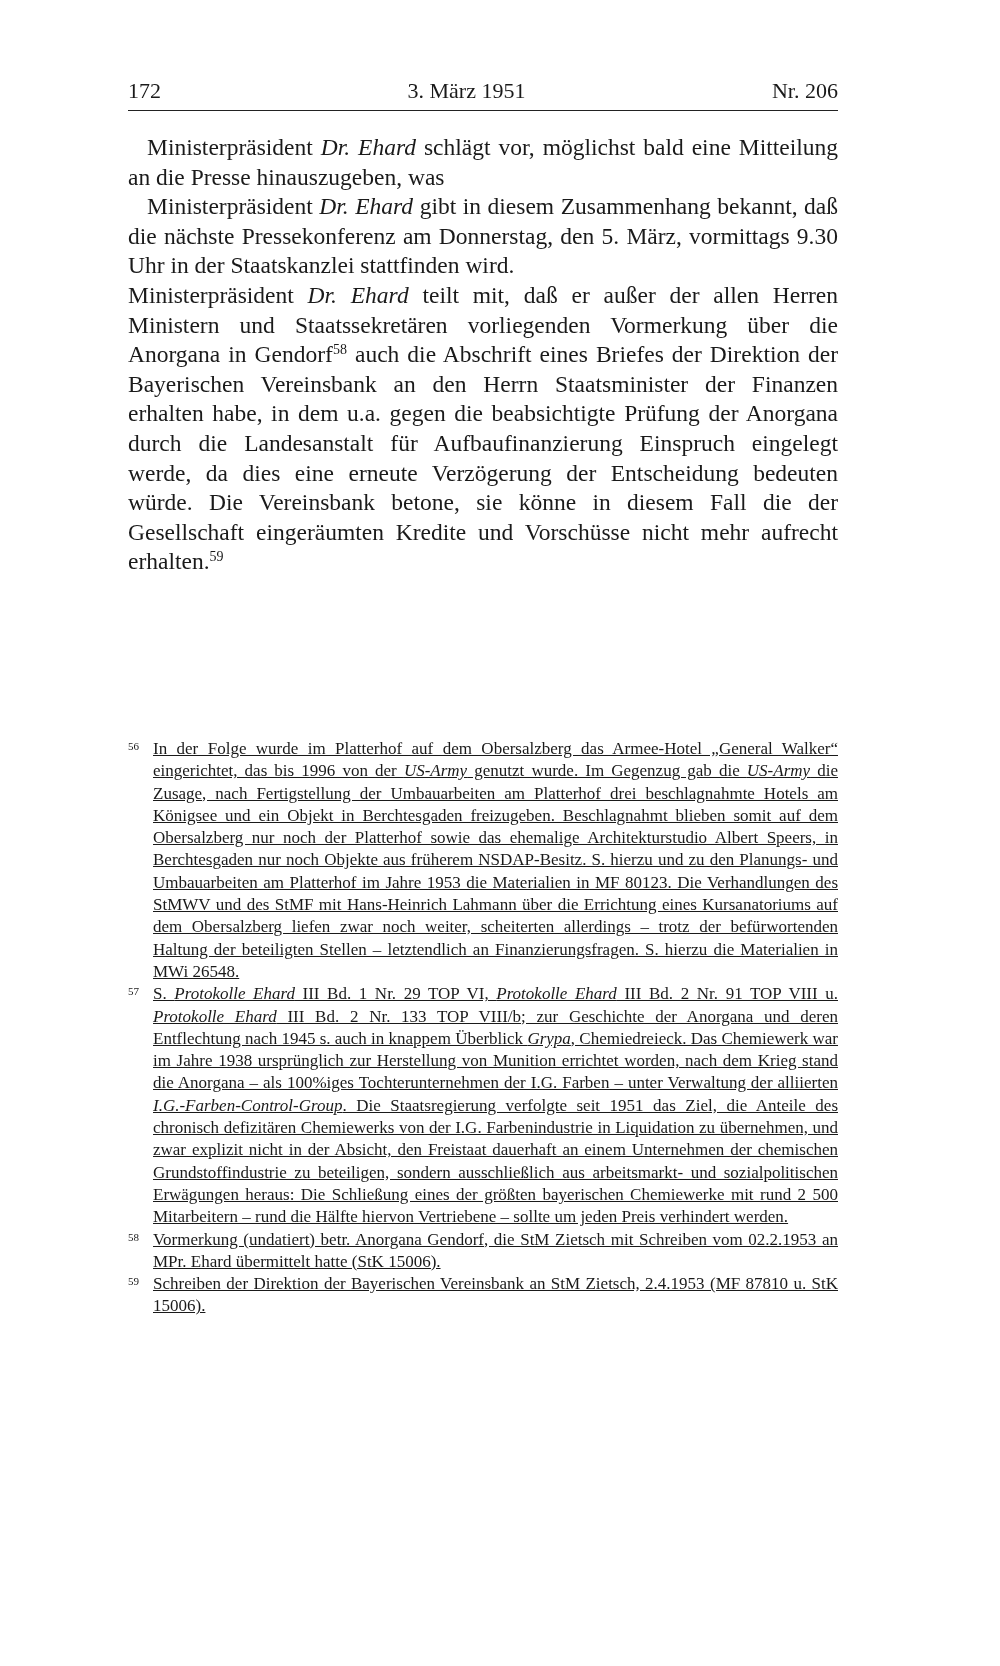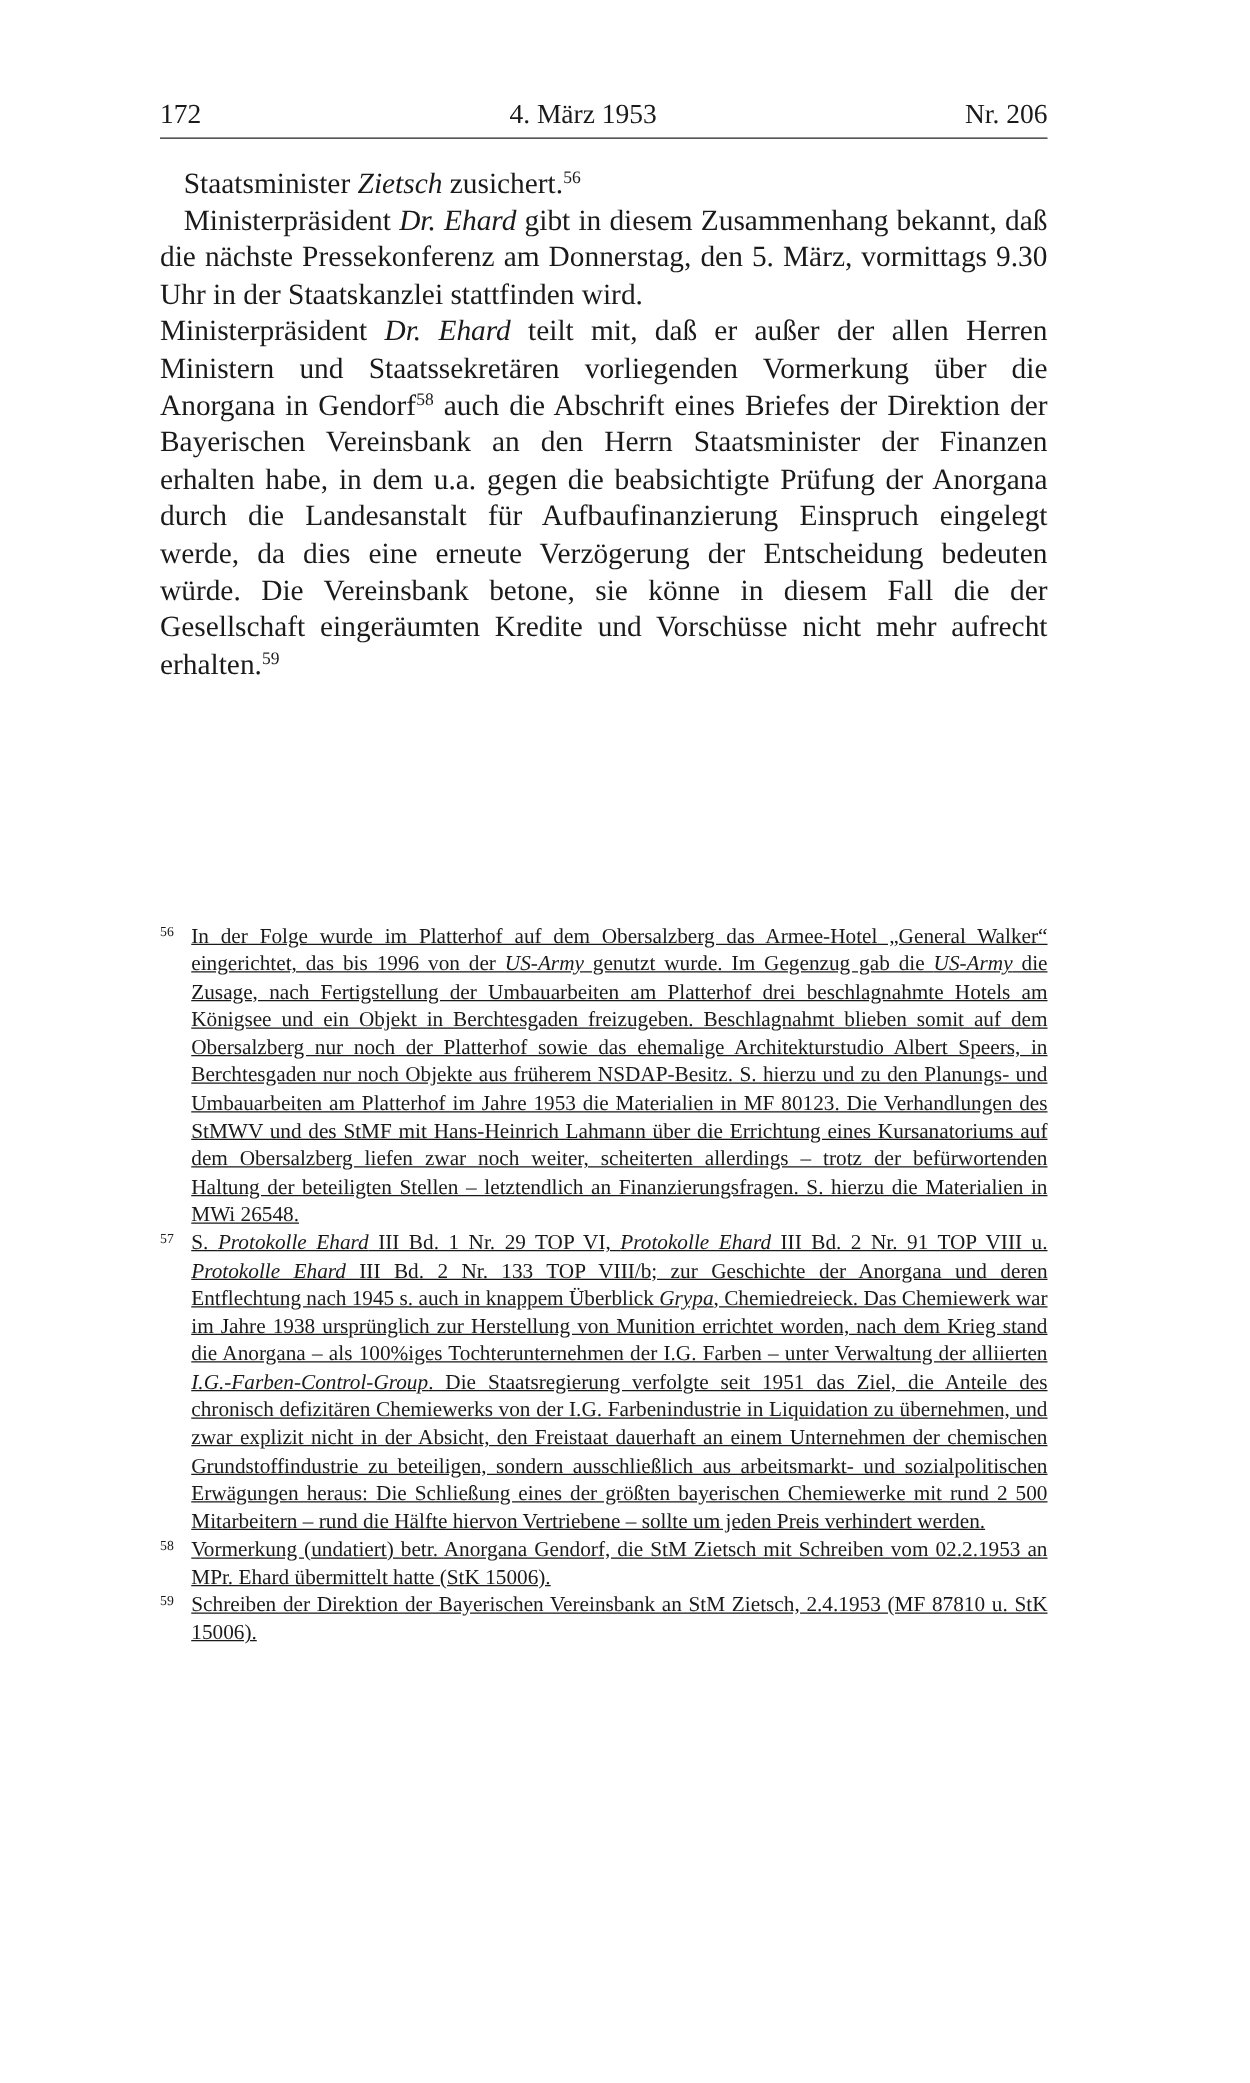--- a/index.html
+++ b/index.html
@@ -19,26 +19,26 @@
     .fn { display: flex; margin: 0; }
     .fn-num { width: 25px; flex: 0 0 25px; font-size: 11px; position: relative; top: -3px; }
     .fn-text { flex: 1; text-decoration: underline; }
   </style>
 </head>
 <body>
 
 <div class="page">
   <div class="header">
     <span>172</span>
-    <span>4. März 1953</span>
+    <span>3. März 1951</span>
     <span>Nr. 206</span>
   </div>
 
   <div class="body-text">
-    <p class="indent"><span>Staatsminister </span><em>Zietsch</em><span> zusichert.</span><sup>56</sup></p>
+    <p class="indent"><span>Ministerpräsident </span><em>Dr. Ehard</em><span> schlägt vor, möglichst bald eine Mitteilung an die Presse hinauszugeben, was</span></p>
     <p class="indent"><span>Ministerpräsident </span><em>Dr. Ehard</em><span> gibt in diesem Zusammenhang bekannt, daß die nächste Pressekonferenz am Donnerstag, den 5. März, vormittags 9.30 Uhr in der Staatskanzlei stattfinden wird.</span></p>
     <p><span>Ministerpräsident </span><em>Dr. Ehard</em><span> teilt mit, daß er außer der allen Herren Ministern und Staatssekretären vorliegenden Vormerkung über die Anorgana in Gendorf</span><sup>58</sup><span> auch die Abschrift eines Briefes der Direktion der Bayerischen Vereinsbank an den Herrn Staatsminister der Finanzen erhalten habe, in dem u.a. gegen die beabsichtigte Prüfung der Anorgana durch die Landesanstalt für Aufbaufinanzierung Einspruch eingelegt werde, da dies eine erneute Verzögerung der Entscheidung bedeuten würde. Die Vereinsbank betone, sie könne in diesem Fall die der Gesellschaft eingeräumten Kredite und Vorschüsse nicht mehr aufrecht erhalten.</span><sup>59</sup></p>
   </div>
 </div>
 
 <div class="footnotes">
   <div class="fn">
     <span class="fn-num">56</span>
     <span class="fn-text"><span>In der Folge wurde im Platterhof auf dem Obersalzberg das Armee-Hotel „General Walker“ eingerichtet, das bis 1996 von der </span><em>US-Army</em><span> genutzt wurde. Im Gegenzug gab die </span><em>US-Army</em><span> die Zusage, nach Fertigstellung der Umbauarbeiten am Platterhof drei beschlagnahmte Hotels am Königsee und ein Objekt in Berchtesgaden freizugeben. Beschlagnahmt blieben somit auf dem Obersalzberg nur noch der Platterhof sowie das ehemalige Architekturstudio Albert Speers, in Berchtesgaden nur noch Objekte aus früherem NSDAP-Besitz. S. hierzu und zu den Planungs- und Umbauarbeiten am Platterhof im Jahre 1953 die Materialien in MF 80123. Die Verhandlungen des StMWV und des StMF mit Hans-Heinrich Lahmann über die Errichtung eines Kursanatoriums auf dem Obersalzberg liefen zwar noch weiter, scheiterten allerdings – trotz der befürwortenden Haltung der beteiligten Stellen – letztendlich an Finanzierungsfragen. S. hierzu die Materialien in MWi 26548.</span></span>
   </div>

